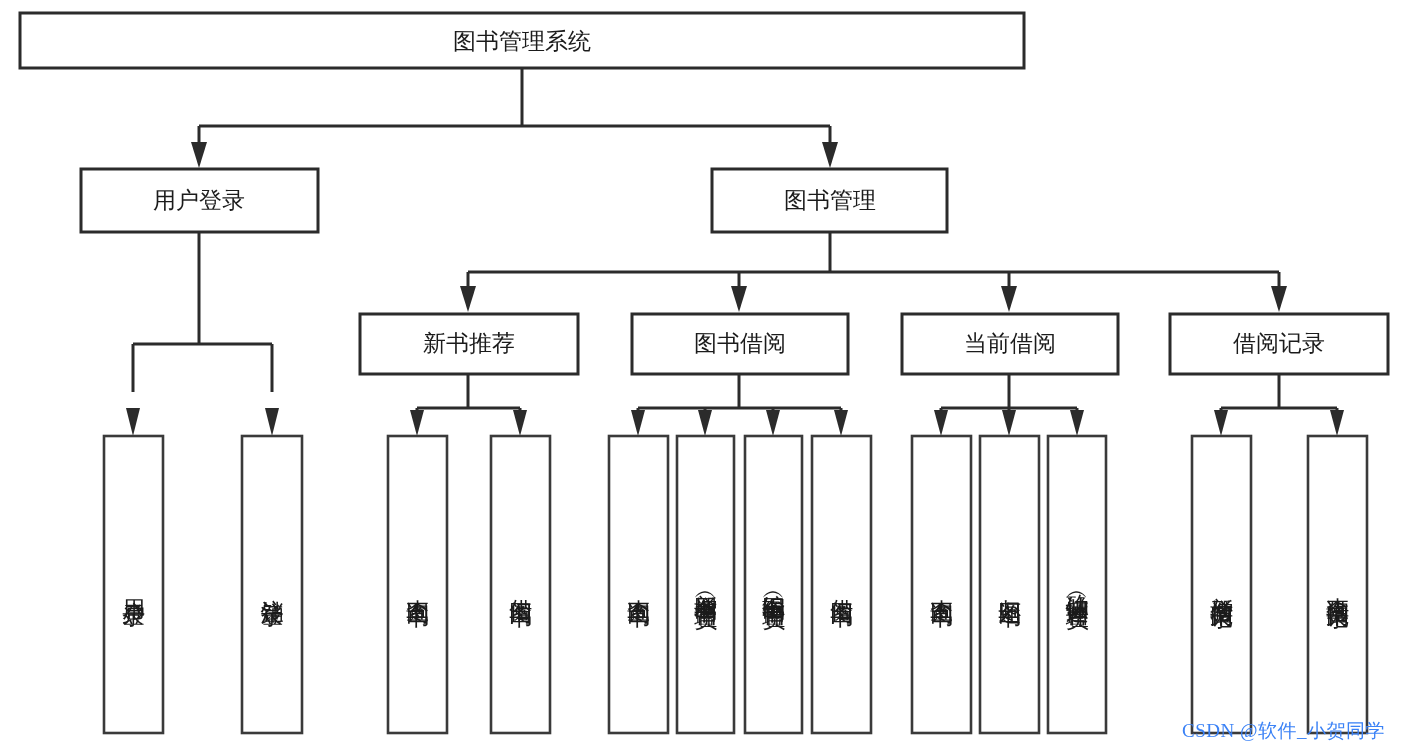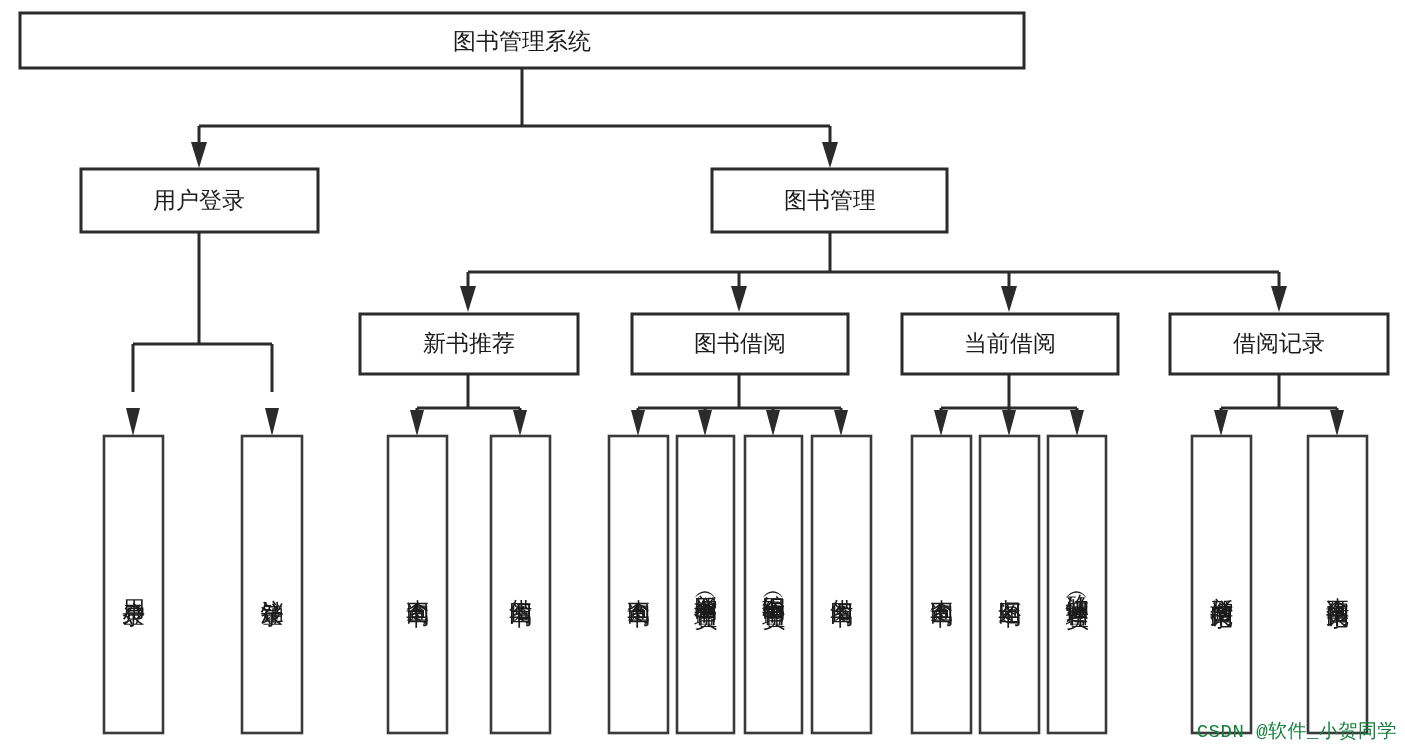--- a/index.html
+++ b/index.html
@@ -66,25 +66,25 @@
     letter-spacing: 2px;
     display: flex;
     align-items: center;
     justify-content: center;
     text-align: center;
     white-space: nowrap;
     pointer-events: none;
   }
   .watermark {
     position: absolute;
-    right: 8px;
+    right: 20px;
     bottom: 3px;
-    font-family: Liberation Mono, monospace;
+    font-family: Liberation Serif, serif;
     font-size: 19px;
-    color: #15803d;
+    color: #3b82f6;
     letter-spacing: 0.5px;
     white-space: nowrap;
   }
 </style>
 </head>
 <body>
 
 <div id="diagram-root">
 
   <svg class="flow" viewBox="0 0 1405 747" xmlns="http://www.w3.org/2000/svg">

